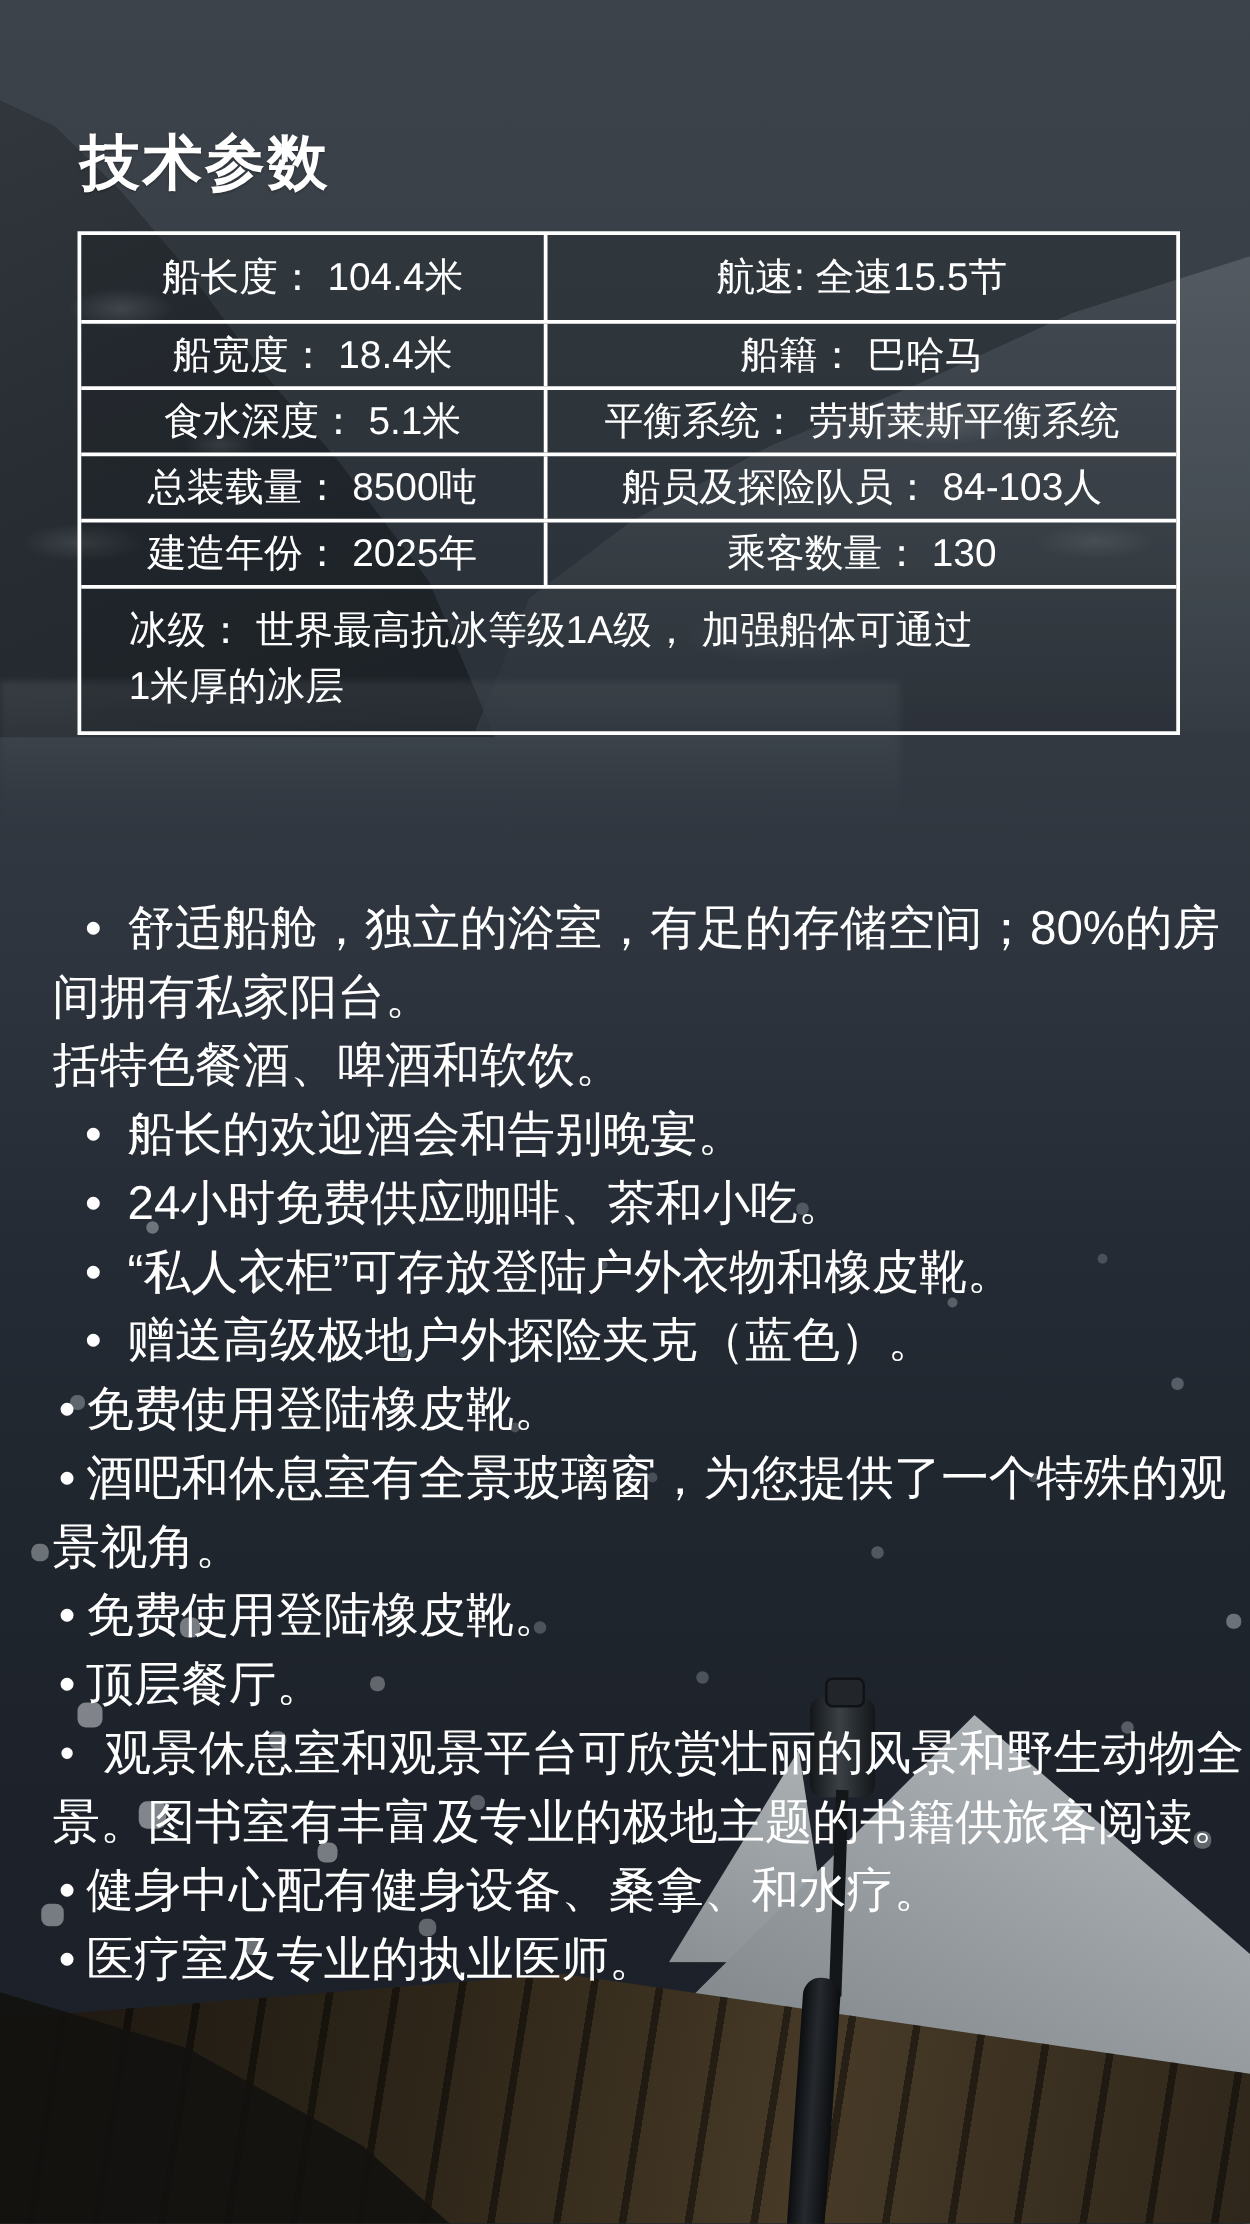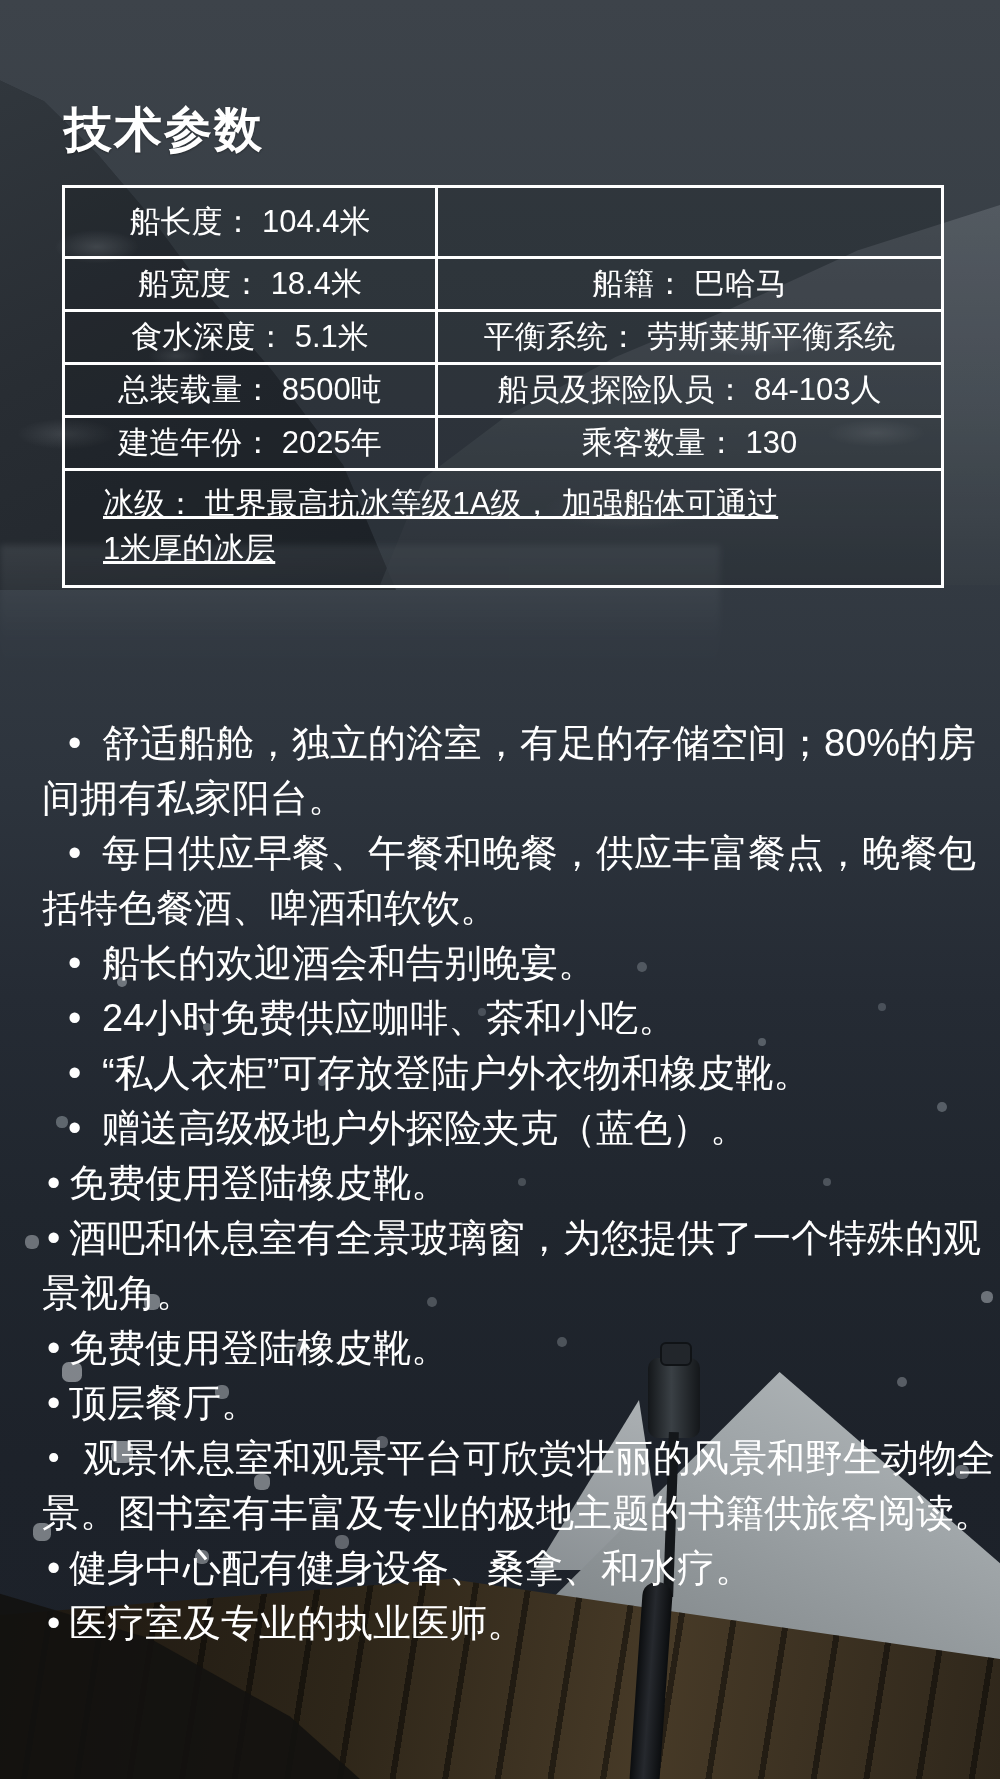--- a/index.html
+++ b/index.html
@@ -110,21 +110,21 @@
     position:absolute;left:62px;top:185px;width:876px;
     border:3px solid #ffffff;background:rgba(14,19,25,.22);
     font-size:31px;font-weight:500;
   }
   .t-row{display:flex;height:50px;border-bottom:3px solid #ffffff;}
   .t-row.first{height:68px;}
   .t-cell{display:flex;align-items:center;justify-content:center;white-space:nowrap;}
   .t-left{width:370px;flex:none;border-right:3px solid #ffffff;}
   .t-right{flex:1;}
   .t-foot{padding:10px 20px 14px 38px;line-height:45px;}
-  .t-foot-line{white-space:nowrap;text-decoration:underline;}
+  .t-foot-line{white-space:nowrap;}
   .amenities{position:absolute;left:42px;top:716px;width:916px;font-size:38px;line-height:55px;font-weight:500;}
   .bl{white-space:nowrap;}
   .marker{display:inline-block;}
   .wide .first{padding-left:26px;}
   .wide .marker{width:34px;}
   .narrow .first{padding-left:5px;}
   .narrow .marker{width:22px;}
   .narrowgap .first{padding-left:5px;font-family:Liberation Serif, serif;}
   .narrowgap .marker{width:36px;}
 </style>
@@ -143,20 +143,21 @@
 <div class="layer deck"></div>
 <div class="layer deck-dark"></div>
 <div class="layer pole"></div>
 
 <div class="content">
   <div class="sec-title" id="title-specs">技术参数</div>
 
   <div class="spec-table">
       <div class="t-row first">
         <div class="t-cell t-left">船长度： 104.4米</div>
+        <div class="t-cell t-right">航速: 全速15.5节</div>
       </div>
       <div class="t-row">
         <div class="t-cell t-left">船宽度： 18.4米</div>
         <div class="t-cell t-right">船籍： 巴哈马</div>
       </div>
       <div class="t-row">
         <div class="t-cell t-left">食水深度： 5.1米</div>
         <div class="t-cell t-right">平衡系统： 劳斯莱斯平衡系统</div>
       </div>
       <div class="t-row">
@@ -173,21 +174,20 @@
       </div>
     </div>
 
 
   <div class="amenities">
       <div class="bullet wide">
         <div class="bl first"><span class="marker">•</span><span>舒适船舱，独立的浴室，有足的存储空间；80%的房</span></div>
         <div class="bl">间拥有私家阳台。</div>
       </div>
       <div class="bullet wide">
-        <div class="bl first"><span class="marker">•</span><span>每日供应早餐、午餐和晚餐，供应丰富餐点，晚餐包</span></div>
         <div class="bl">括特色餐酒、啤酒和软饮。</div>
       </div>
       <div class="bullet wide">
         <div class="bl first"><span class="marker">•</span><span>船长的欢迎酒会和告别晚宴。</span></div>
       </div>
       <div class="bullet wide">
         <div class="bl first"><span class="marker">•</span><span>24小时免费供应咖啡、茶和小吃。</span></div>
       </div>
       <div class="bullet wide">
         <div class="bl first"><span class="marker">•</span><span>“私人衣柜”可存放登陆户外衣物和橡皮靴。</span></div>

